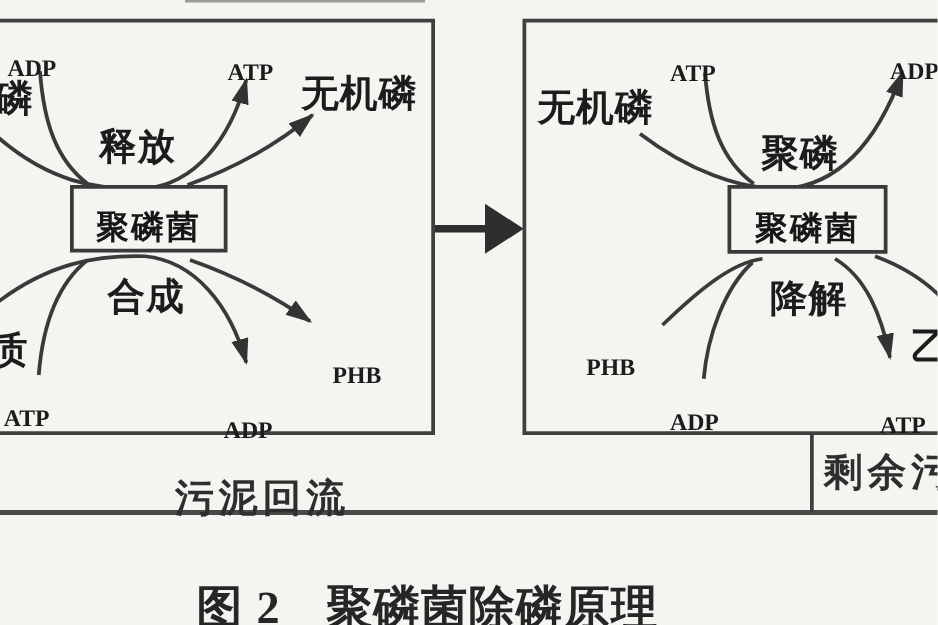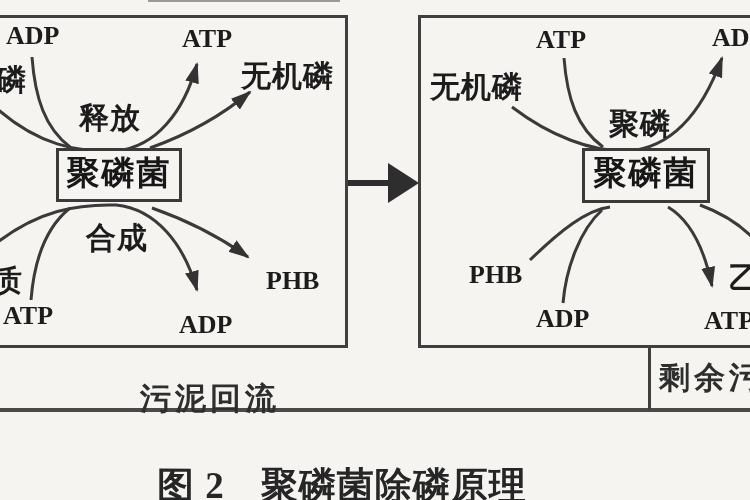--- a/index.html
+++ b/index.html
@@ -15,31 +15,31 @@
     position:absolute;z-index:2;
     border:3px solid #3f3f3f;
     background:transparent;
     box-sizing:border-box;
   }
   .cell-box{
     position:absolute;z-index:3;
     border:3px solid #3a3a3a;
     background:#f5f4f1;
     box-sizing:border-box;
-    display:flex;align-items:flex-start;justify-content:center;
-    font-weight:bold;font-size:33px;color:#171717;
+    display:flex;align-items:flex-end;justify-content:center;
+    font-weight:bold;font-size:26px;color:#171717;
     letter-spacing:2px;
   }
   .lbl{
     position:absolute;z-index:4;
     white-space:nowrap;
     font-weight:bold;color:#1c1c1c;
     line-height:1.05;
   }
-  .latin{font-size:26px;}
+  .latin{font-size:19px;margin-top:24px;}
   .cjk{font-size:30px;letter-spacing:1px;}
   .flow{font-size:31px;letter-spacing:4px;color:#2e2e2e;}
   .hline{position:absolute;z-index:2;background:#4a4a4a;}
   .vline{position:absolute;z-index:2;background:#3f3f3f;}
   #caption{
     position:absolute;z-index:4;left:157px;top:461px;
     font-weight:bold;font-size:37px;color:#262626;
     white-space:nowrap;letter-spacing:1px;
   }
   #caption .gap{display:inline-block;width:36px;}
@@ -97,20 +97,21 @@
   <div class="lbl cjk" style="left:-70px;top:265px;">有机质</div>
   <div class="lbl latin" style="left:3px;top:302px;">ATP</div>
   <div class="lbl latin" style="left:179px;top:311px;">ADP</div>
   <div class="lbl latin" style="left:266px;top:267px;">PHB</div>
   <div class="lbl flow" style="left:140px;top:383px;">污泥回流</div>
 
   <div class="lbl latin" style="left:536px;top:26px;">ATP</div>
   <div class="lbl latin" style="left:712px;top:24px;">ADP</div>
   <div class="lbl cjk" style="left:430px;top:71px;">无机磷</div>
   <div class="lbl cjk" style="left:609px;top:108px;">聚磷</div>
+  <div class="lbl cjk" style="left:616px;top:224px;">降解</div>
   <div class="lbl latin" style="left:469px;top:261px;">PHB</div>
   <div class="lbl latin" style="left:536px;top:305px;">ADP</div>
   <div class="lbl cjk" style="left:729px;top:262px;">乙</div>
   <div class="lbl latin" style="left:704px;top:307px;">ATP</div>
   <div class="lbl flow" style="left:659px;top:362px;">剩余污泥</div>
 
   <div id="caption">
     <span>图 2</span><span class="gap"></span><span>聚磷菌除磷原理</span>
   </div>
 

